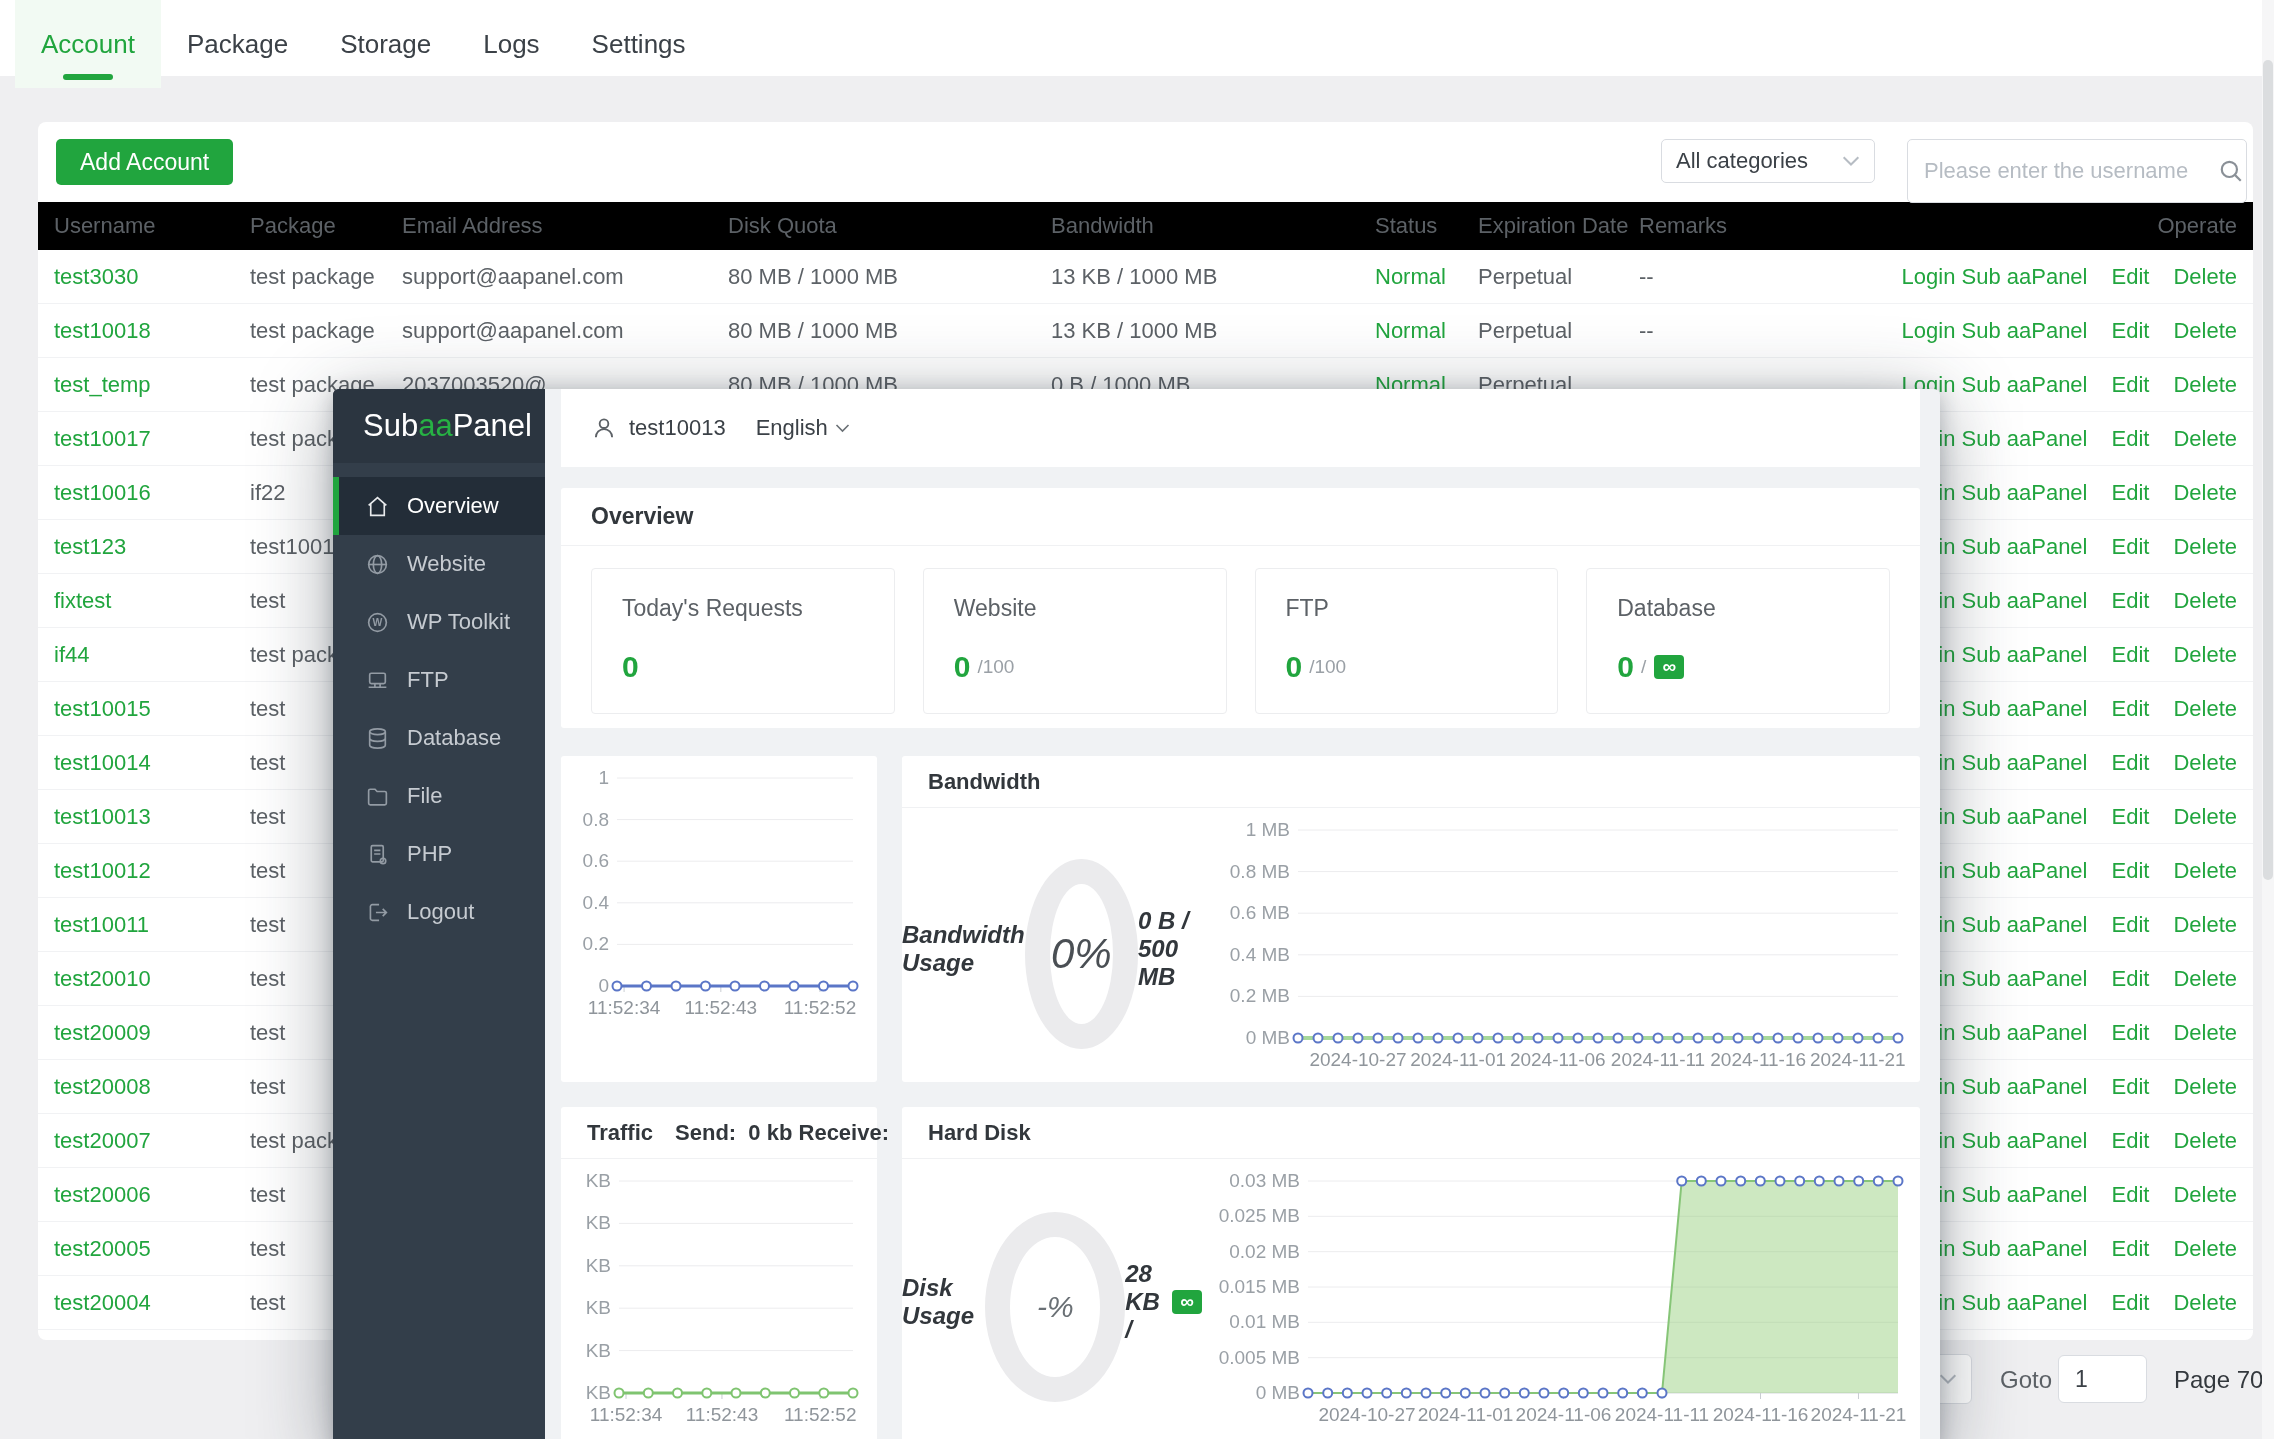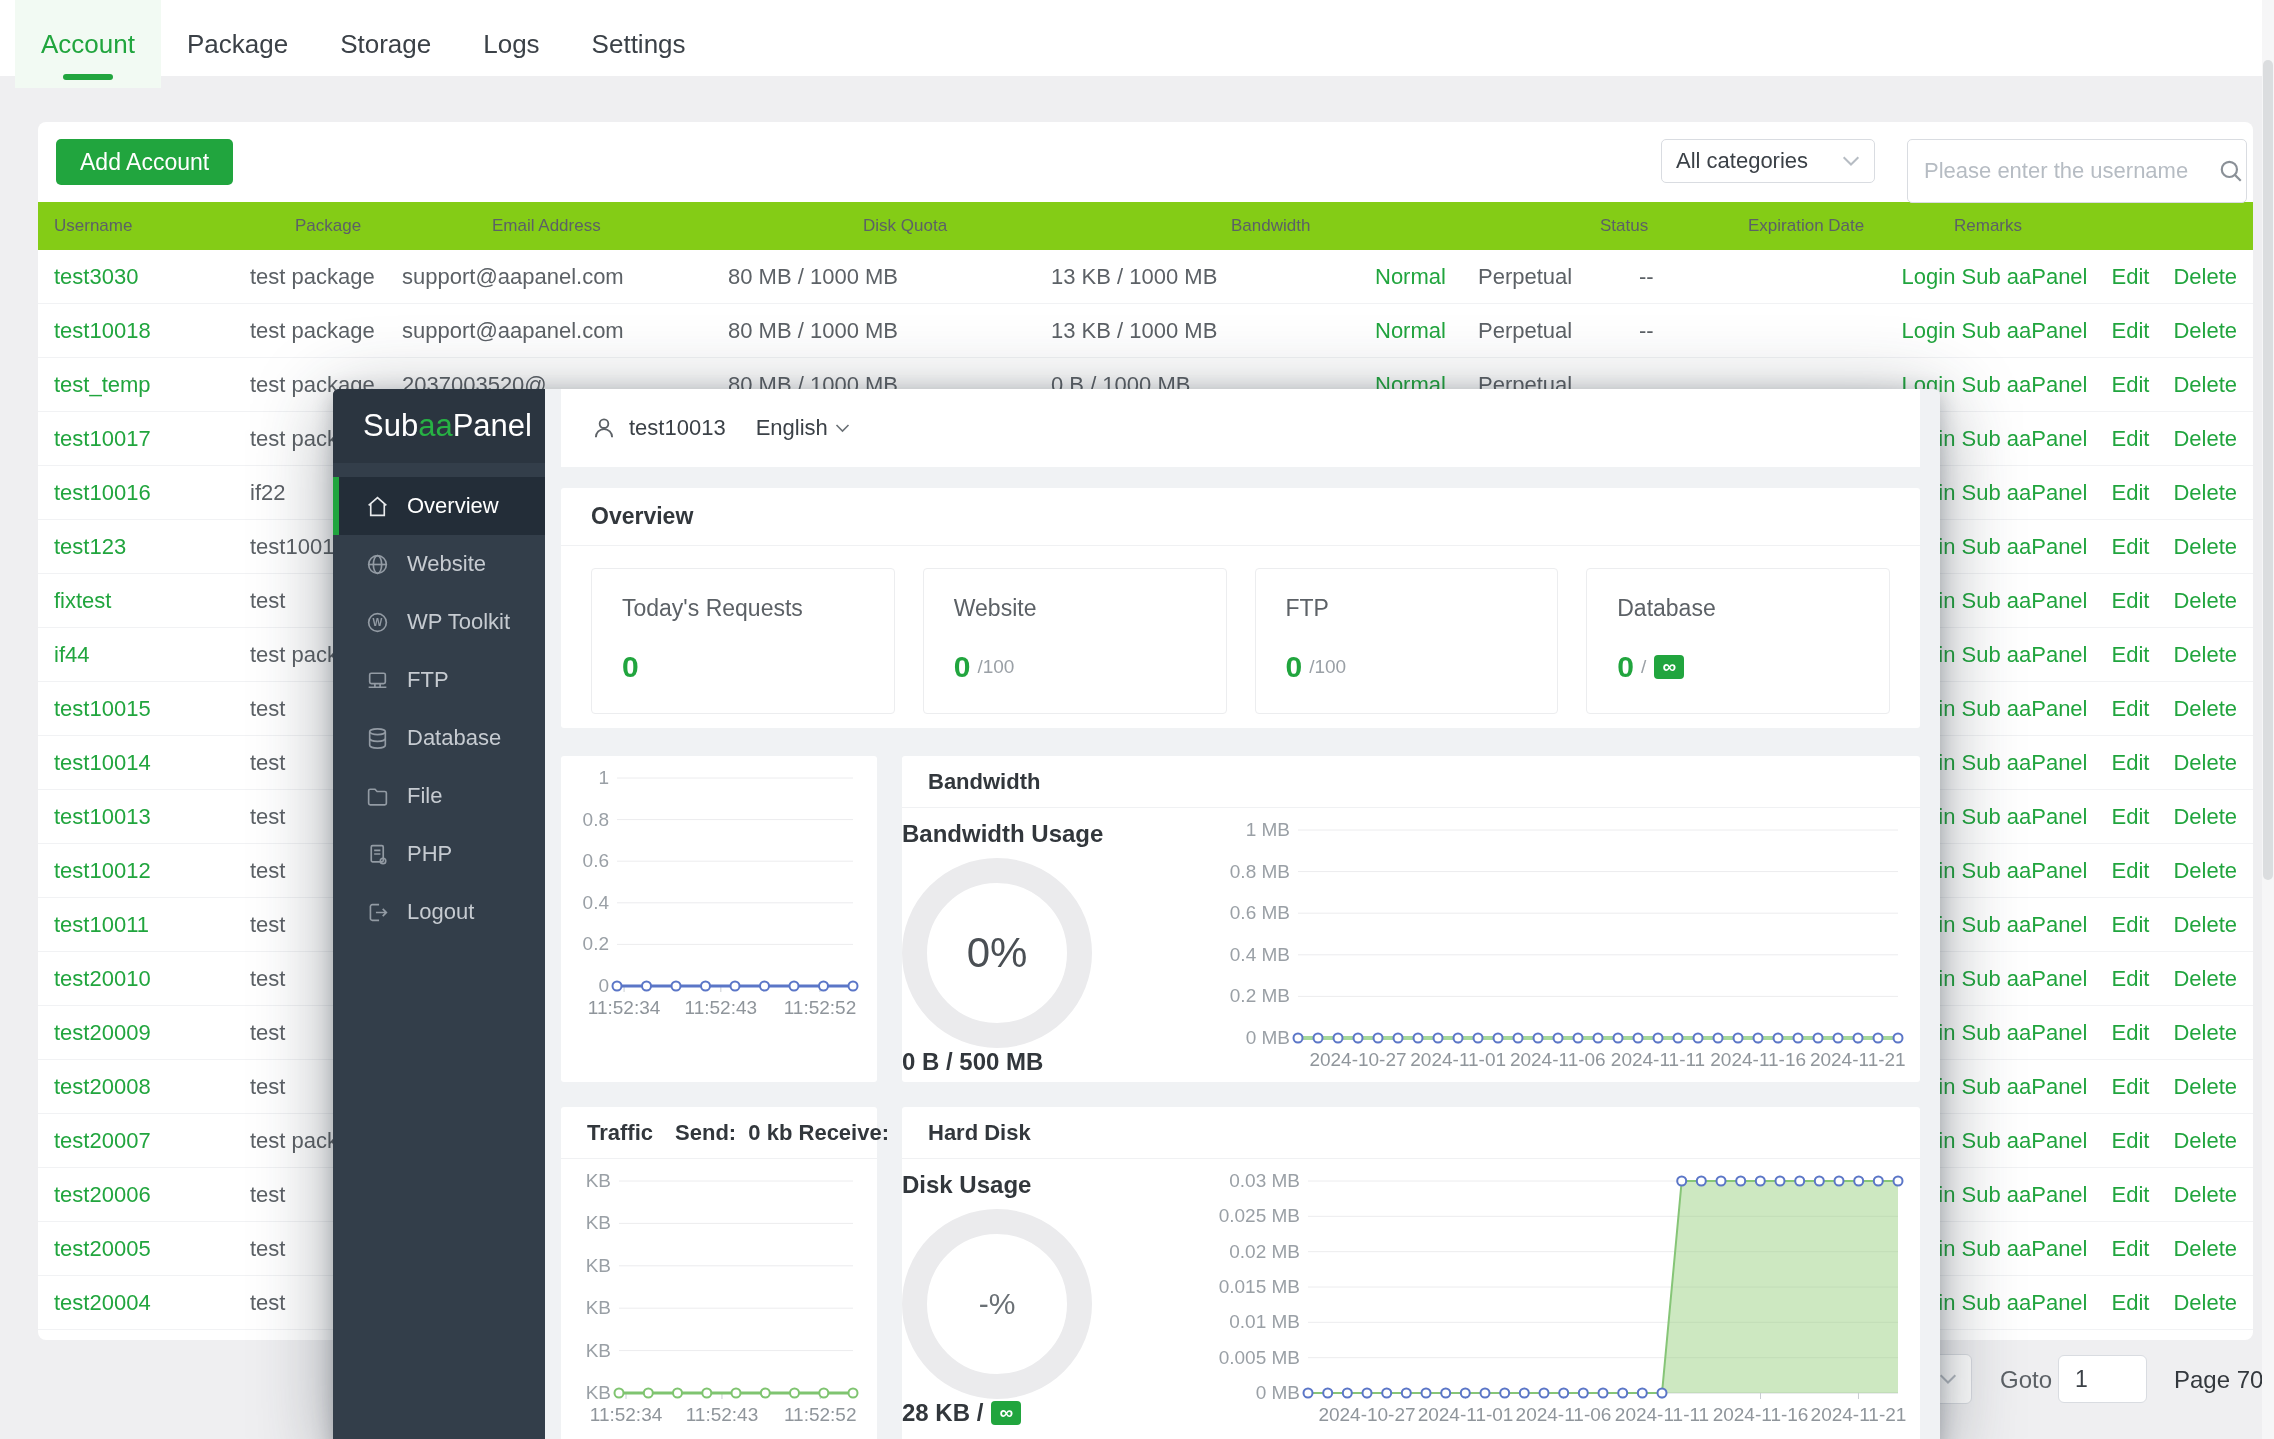--- a/index.html
+++ b/index.html
@@ -24,21 +24,21 @@
   .add-btn { position:absolute; left:18px; top:17px; height:46px; padding:0 24px; background:#21a53e; color:#fff; border:none; border-radius:5px; font-size:23px; font-family:inherit; cursor:pointer; }
   .selectbox { background:#fff; border:1px solid #d9dce1; border-radius:5px; display:flex; align-items:center; justify-content:space-between; font-size:22px; color:#3b4147; padding:0 14px; cursor:pointer; }
   .cat-select { position:absolute; right:378px; top:17px; width:214px; height:44px; }
   .searchbox { position:absolute; right:6px; top:17px; width:340px; height:64px; border:1px solid #d9dce1; border-radius:5px; display:flex; align-items:center; background:#fff; }
   .searchbox input { flex:1; border:none; outline:none; font-size:22px; padding:0 0 0 16px; color:#333; font-family:inherit; background:transparent; }
   .searchbox input::placeholder { color:#b6bcc3; }
   .searchbox svg { margin:0 14px 0 6px; flex:none; }
 
   
   .thead, .trow { display:grid; grid-template-columns:196px 152px 326px 323px 324px 103px 161px 1fr 302px; align-items:center; padding:0 16px; }
-  .thead { height:48px; background:#84cc16; font-size:17px; color:#5c6166;gap:45px; }
+  .thead { height:48px; background:#000000; font-size:22px; color:#5c6166; }
   .trow { height:54px; border-bottom:1px solid #f1f2f4; font-size:22px; color:#5c6166; white-space:nowrap; overflow:visible; }
   .trow .user { color:#21a53e; }
   .status-ok { color:#21a53e; }
   .opcell { display:flex; justify-content:flex-end; align-items:center; }
   .opcell a { color:#21a53e; font-size:22px; }
   .opcell .sep { width:1px; height:22px; background:#d9dce1; margin:0 12px; }
   .op-h { text-align:right; }
 
   
   .page-size-select { position:absolute; left:1862px; top:1354px; width:110px; height:50px; border-radius:6px; justify-content:flex-end; }
@@ -79,21 +79,21 @@
   .m-row { position:absolute; left:228px; width:1359px; display:flex; gap:25px; }
   #m-row1 { top:367px; height:326px; }
   #m-row2 { top:718px; height:344px; }
   .panel { background:#fff; border-radius:3px; }
   .panel.small { width:316px; }
   .panel.big { flex:1; }
   .p-head { height:52px; display:flex; align-items:center; padding-left:26px; font-size:22px; font-weight:bold; color:#32373c; border-bottom:1px solid #f0f1f3; white-space:pre; }
   .p-head .sub { margin-left:22px; }
   .p-body { display:flex; }
   .chart-wrap { padding:8px 0 0 4px; }
-  .gauge-block { width:300px; display:flex; flex-direction:column; align-items:flex-start; padding-top:12px; }
+  .gauge-block { width:300px; display:flex; align-items:center; padding-top:12px;font-style:italic; }
   .gauge-title { font-size:24px; font-weight:bold; color:#32373c; }
   .donut { width:140px; height:140px; border:25px solid #ebebed; border-radius:50%; margin-top:10px; display:flex; align-items:center; justify-content:center; box-sizing:content-box; }
   .donut .pct-big { font-size:42px; color:#4a4f54; }
   .donut .pct-small { font-size:30px; color:#6a7075; }
   .gauge-caption { font-size:24px; font-weight:bold; color:#32373c; display:flex; align-items:center; }
 </style>
 </head>
 <body>
 
 <div class="tabbar" id="tabbar">

